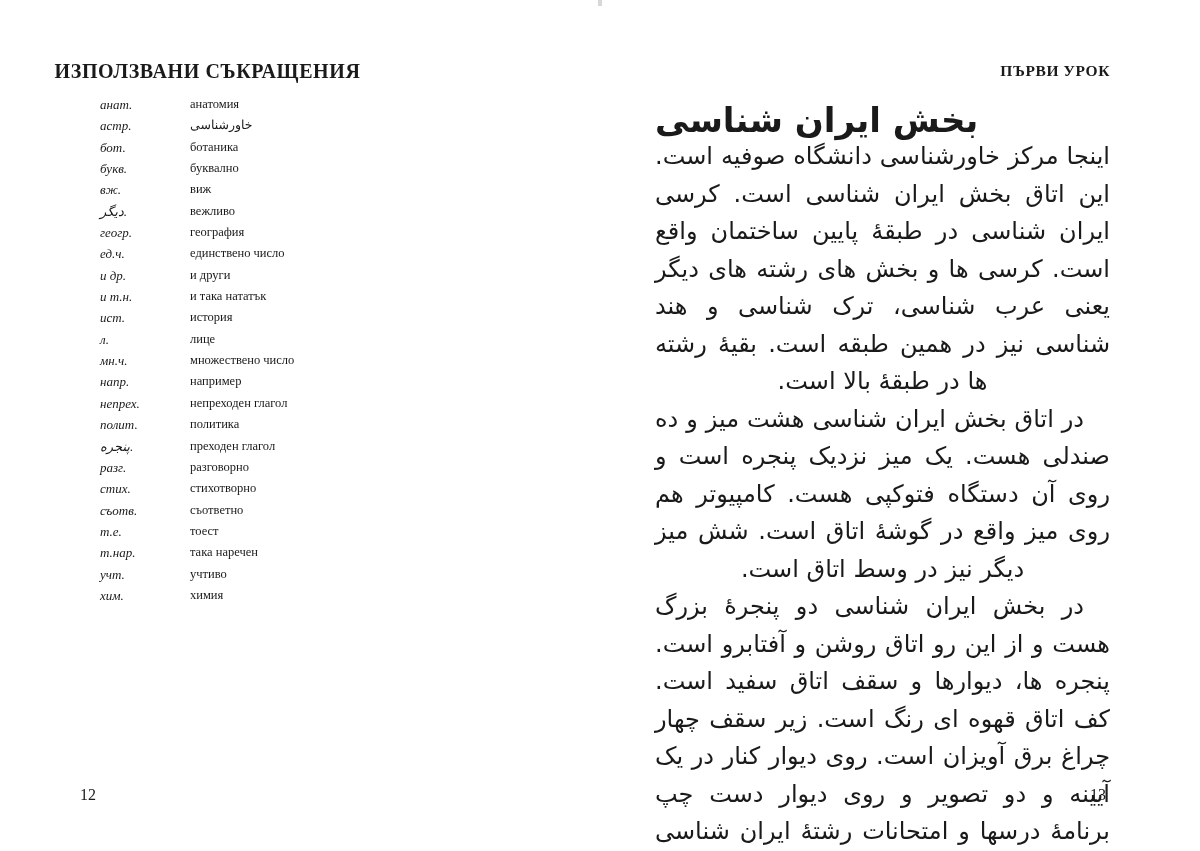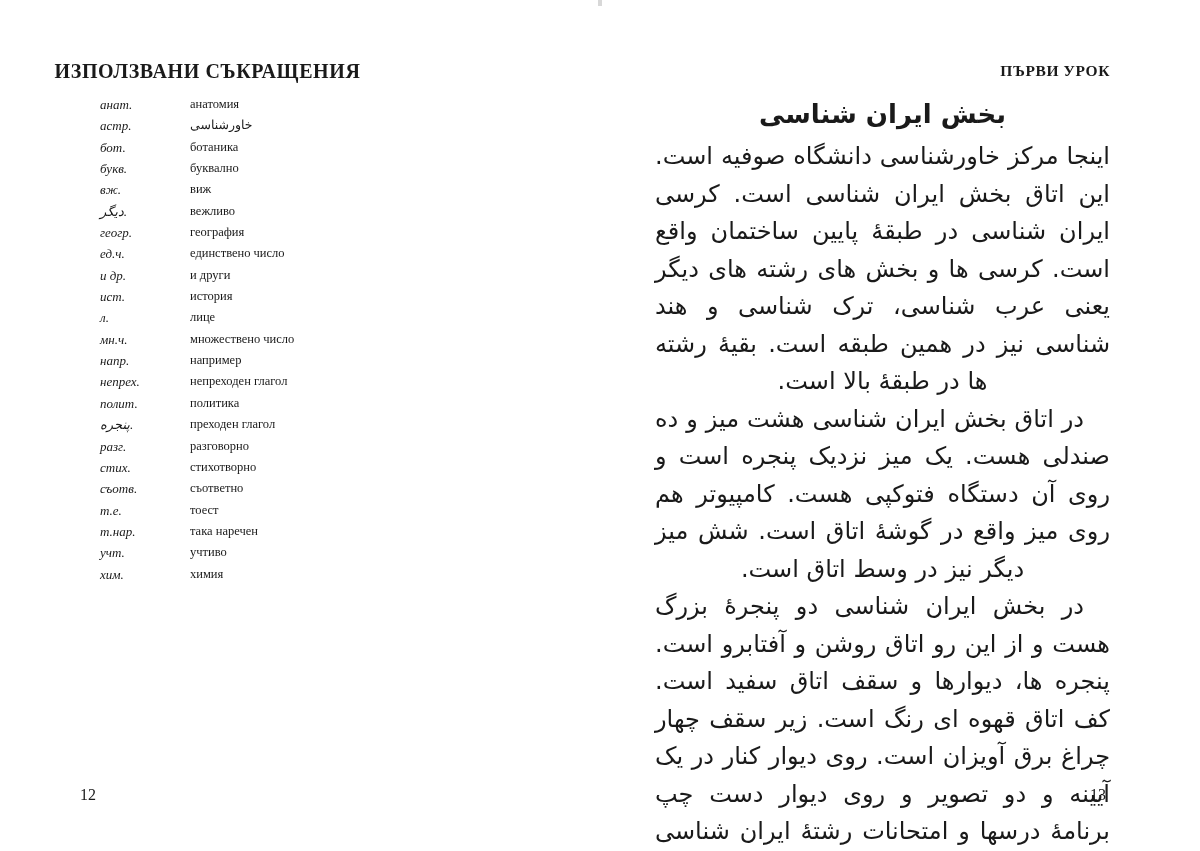--- a/index.html
+++ b/index.html
@@ -86,24 +86,24 @@
     font-size: 15.5px;
     letter-spacing: 0.6px;
     white-space: nowrap;
   }
 
   .lesson-subtitle {
     position: absolute;
     left: 55px;
     right: 90px;
     top: 98px;
-    text-align: center;
+    text-align: left;
     direction: rtl;
     font-weight: bold;
-    font-size: 26px;
+    font-size: 34px;
     line-height: 1.3;
     font-family: "DejaVu Sans", "Liberation Sans", sans-serif;
     white-space: nowrap;
   }
 
   .lesson-body {
     position: absolute;
     left: 55px;
     top: 138px;
     width: 455px;
@@ -187,20 +187,24 @@
         </div>
         <div class="abbr-row">
           <div class="abbr-short">ед.ч.</div>
           <div class="abbr-full">единствено число</div>
         </div>
         <div class="abbr-row">
           <div class="abbr-short">и др.</div>
           <div class="abbr-full">и други</div>
         </div>
         <div class="abbr-row">
+          <div class="abbr-short">и т.н.</div>
+          <div class="abbr-full">и така нататък</div>
+        </div>
+        <div class="abbr-row">
           <div class="abbr-short">ист.</div>
           <div class="abbr-full">история</div>
         </div>
         <div class="abbr-row">
           <div class="abbr-short">л.</div>
           <div class="abbr-full">лице</div>
         </div>
         <div class="abbr-row">
           <div class="abbr-short">мн.ч.</div>
           <div class="abbr-full">множествено число</div>

